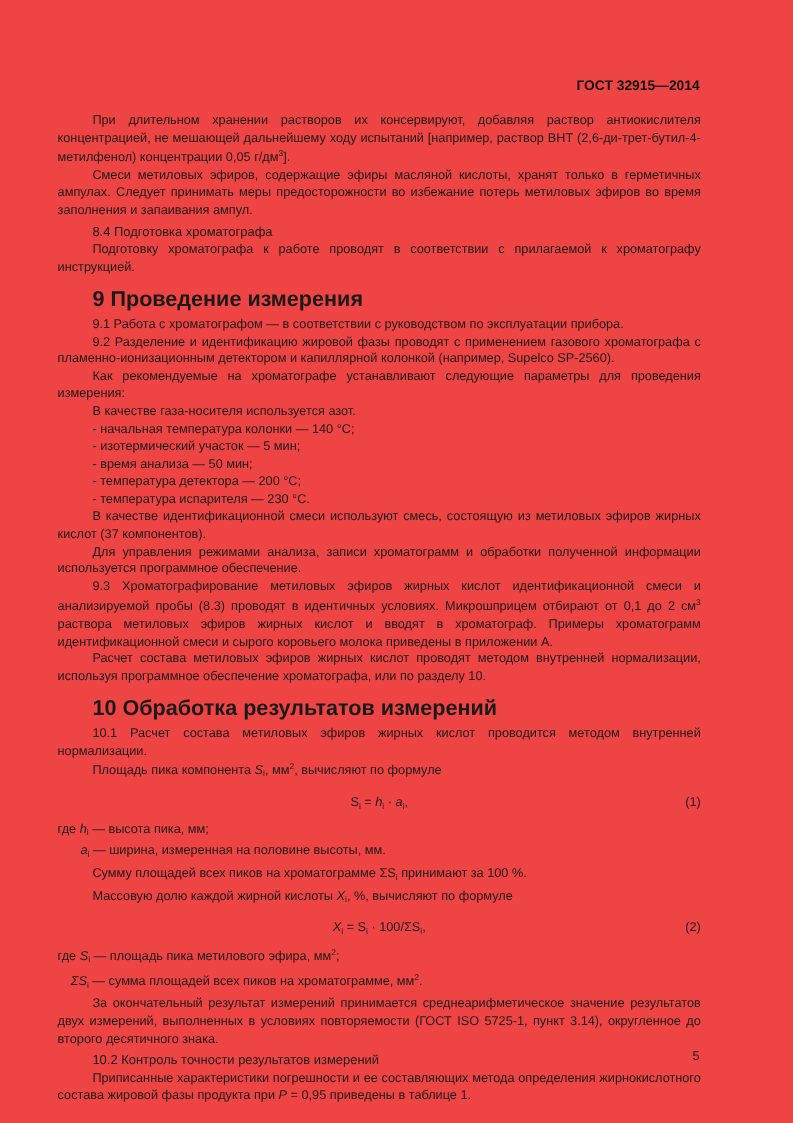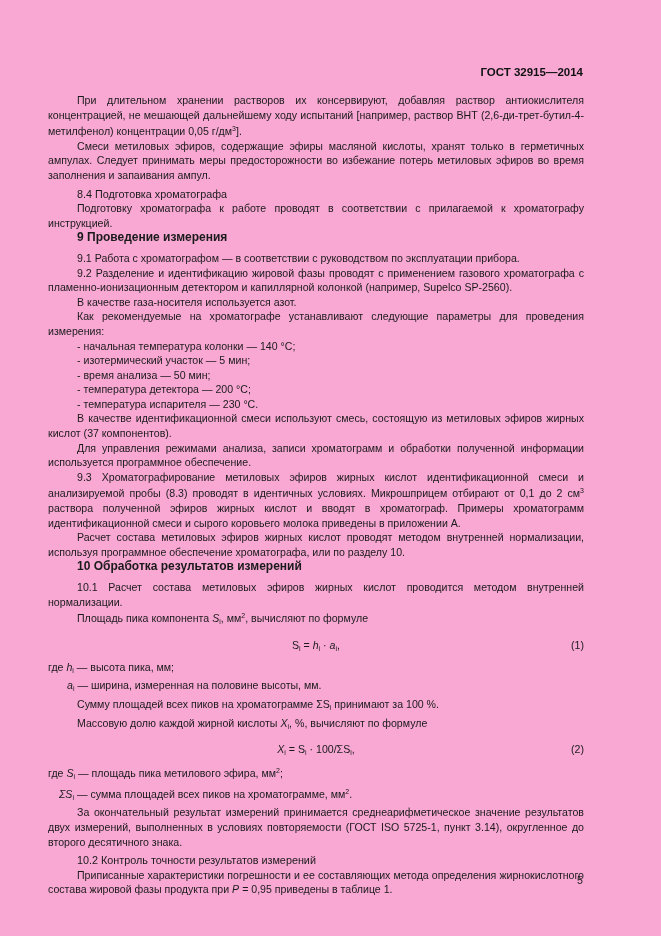--- a/index.html
+++ b/index.html
@@ -1,25 +1,25 @@
 <!DOCTYPE html>
 <html><head>
 <meta charset="utf-8">
 <style>
   html, body { margin:0; padding:0; background:#ffffff; }
   body { width:661px; height:936px; position:relative; overflow:hidden;
          font-family:"Liberation Sans", sans-serif; color:#1a1a1a; }
-  .page { position:absolute; left:0; top:0; width:661px; height:936px; background:#f9a8d4; }
+  .page { position:absolute; left:0; top:0; width:661px; height:936px; background:#ef4444; }
   .hdr { position:absolute; right:78px; top:66px; font-weight:bold; font-size:11.5px; color:#111; }
   .body { position:absolute; left:48px; top:93px; width:536px; font-size:10.6px; line-height:14.6px; }
   p { margin:0; text-align:justify; }
   .ind { text-indent:29px; }
   .li { padding-left:29px; }
   .h3 { font-weight:normal; padding-left:29px; margin-top:4px; font-size:10.8px; }
-  .h2 { font-weight:bold; padding-left:29px; font-size:12px; margin-top:0; margin-bottom:6px; }
+  .h2 { font-weight:bold; padding-left:29px; font-size:18px; margin-top:12px; margin-bottom:6px; }
   .formula { position:relative; height:30px; line-height:30px; }
   .formula .f { position:absolute; left:0; right:0; text-align:center; font-style:normal; }
   .formula .n { position:absolute; right:0; }
   i { font-style:italic; }
   sub { font-size:7px; vertical-align:-2px; }
   sup { font-size:7px; vertical-align:4px; }
   .where2 { padding-left:14px; }
   .pnum { position:absolute; right:78px; top:874px; font-size:10.6px; }
 </style>
 </head>
@@ -30,30 +30,30 @@
 
   <div class="body">
     <p class="ind"><span>При длительном хранении растворов их консервируют, добавляя раствор антиокислителя концентрацией, не мешающей дальнейшему ходу испытаний [например, раствор ВНТ (2,6-ди-трет-бутил-4-метилфенол) концентрации 0,05 г/дм</span><sup>3</sup><span>].</span></p>
     <p class="ind">Смеси метиловых эфиров, содержащие эфиры масляной кислоты, хранят только в герметичных ампулах. Следует принимать меры предосторожности во избежание потерь метиловых эфиров во время заполнения и запаивания ампул.</p>
     <p class="h3">8.4  Подготовка хроматографа</p>
     <p class="ind">Подготовку хроматографа к работе проводят в соответствии с прилагаемой к хроматографу инструкцией.</p>
 
     <p class="h2">9  Проведение измерения</p>
     <p class="ind">9.1  Работа с хроматографом — в соответствии с руководством по эксплуатации прибора.</p>
     <p class="ind">9.2  Разделение и идентификацию жировой фазы проводят с применением газового хроматографа с пламенно-ионизационным детектором и капиллярной колонкой (например, Supelco SP-2560).</p>
+    <p class="ind">Как рекомендуемые на хроматографе устанавливают следующие параметры для проведения измерения:</p>
     <p class="ind">В качестве газа-носителя используется азот.</p>
-    <p class="ind">Как рекомендуемые на хроматографе устанавливают следующие параметры для проведения измерения:</p>
     <p class="li">- начальная температура колонки — 140 °С;</p>
     <p class="li">- изотермический участок — 5 мин;</p>
     <p class="li">- время анализа — 50 мин;</p>
     <p class="li">- температура детектора — 200 °С;</p>
     <p class="li">- температура испарителя — 230 °С.</p>
     <p class="ind">В качестве идентификационной смеси используют смесь, состоящую из метиловых эфиров жирных кислот (37 компонентов).</p>
     <p class="ind">Для управления режимами анализа, записи хроматограмм и обработки полученной информации используется программное обеспечение.</p>
-    <p class="ind"><span>9.3  Хроматографирование метиловых эфиров жирных кислот идентификационной смеси и анализируемой пробы (8.3) проводят в идентичных условиях. Микрошприцем отбирают от 0,1 до 2 см</span><sup>3</sup><span> раствора полученной эфиров жирных кислот и вводят в хроматограф. Примеры хроматограмм идентификационной смеси и сырого коровьего молока приведены в приложении А.</span></p>
+    <p class="ind"><span>9.3  Хроматографирование метиловых эфиров жирных кислот идентификационной смеси и анализируемой пробы (8.3) проводят в идентичных условиях. Микрошприцем отбирают от 0,1 до 2 см</span><sup>3</sup><span> раствора метиловых эфиров жирных кислот и вводят в хроматограф. Примеры хроматограмм идентификационной смеси и сырого коровьего молока приведены в приложении А.</span></p>
     <p class="ind">Расчет состава метиловых эфиров жирных кислот проводят методом внутренней нормализации, используя программное обеспечение хроматографа, или по разделу 10.</p>
 
     <p class="h2">10  Обработка результатов измерений</p>
     <p class="ind">10.1  Расчет состава метиловых эфиров жирных кислот проводится методом внутренней нормализации.</p>
     <p class="ind"><span>Площадь пика компонента </span><i>S</i><sub>i</sub><span>, мм</span><sup>2</sup><span>, вычисляют по формуле</span></p>
 
     <div class="formula">
       <span class="f"><span>S</span><sub>i</sub><span> = </span><i>h</i><sub>i</sub><span> · </span><i>a</i><sub>i</sub><span>,</span></span>
       <span class="n">(1)</span>
     </div>

